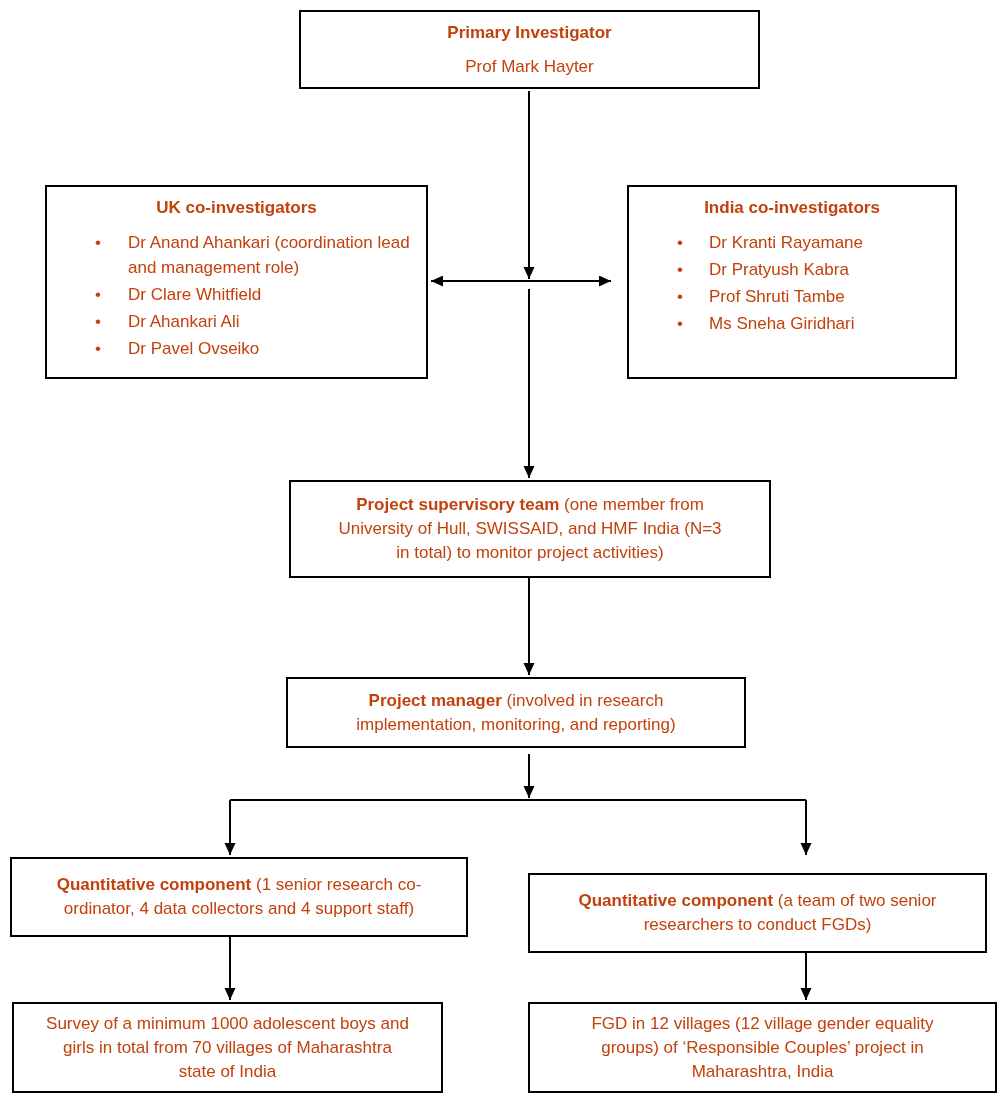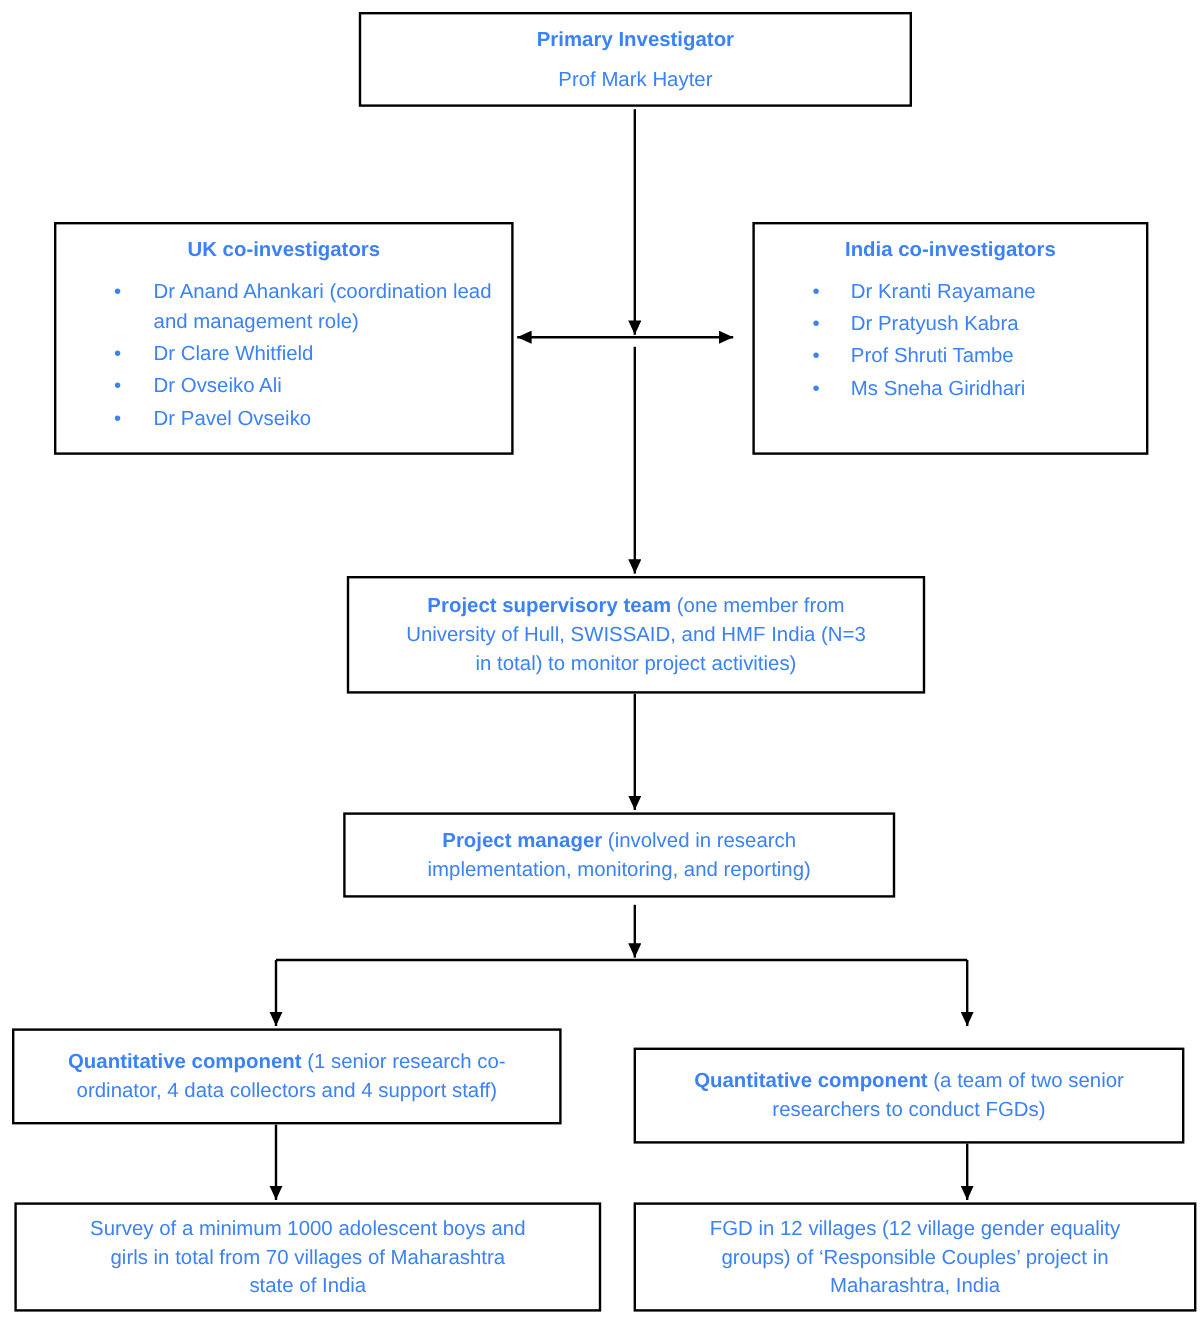--- a/index.html
+++ b/index.html
@@ -2,21 +2,21 @@
 <html><head>
 <meta charset="utf-8">
 <style>
   html, body { margin: 0; padding: 0; background: #ffffff; }
   .canvas {
     position: relative;
     width: 1000px;
     height: 1106px;
     background: #ffffff;
     font-family: "Liberation Sans", sans-serif;
-    color: #3b82f6;
+    color: #c2410c;
     overflow: hidden;
   }
   .connectors {
     position: absolute;
     left: 0; top: 0;
     pointer-events: none;
   }
   .connectors path.conn { stroke: #000000; stroke-width: 2; fill: none; }
   .connectors marker path { fill: #000000; stroke: none; }
   .box {
@@ -36,21 +36,21 @@
   .bold { font-weight: bold; }
   .box-title { font-weight: bold; }
 
   .pi-box    { left: 299px; top: 10px;   width: 461px; height: 79px;  gap: 10px; }
   .uk-box    { left: 45px;  top: 185px;  width: 383px; height: 194px; padding-top: 9px; }
   .india-box { left: 613px; top: 185px;  width: 330px; height: 194px; padding-top: 9px; margin-left: 14px; }
   .sup-box   { left: 289px; top: 480px;  width: 482px; height: 98px; }
   .pm-box    { left: 286px; top: 677px;  width: 460px; height: 71px; }
   .quant-left  { left: 10px;  top: 857px;  width: 458px; height: 80px; }
   .quant-right { left: 528px; top: 857px;  width: 459px; height: 80px; margin-top: 16px; }
-  .survey-box  { left: 12px;  top: 1002px; width: 489px; height: 91px; }
+  .survey-box  { left: 12px;  top: 1002px; width: 431px; height: 91px; }
   .fgd-box     { left: 528px; top: 1002px; width: 469px; height: 91px; }
 
   .member-list {
     list-style: none;
     padding: 0;
     margin: 10px 0 0 48px;
     text-align: left;
   }
   .uk-box .member-list { width: 335px; }
   .india-box .member-list { width: 270px; }
@@ -97,21 +97,21 @@
   <div class="box pi-box flex-center">
     <div class="box-title">Primary Investigator</div>
     <div>Prof Mark Hayter</div>
   </div>
 
   <div class="box uk-box">
     <div class="box-title">UK co-investigators</div>
     <ul class="member-list">
       <li>Dr Anand Ahankari (coordination lead and management role)</li>
       <li>Dr Clare Whitfield</li>
-      <li>Dr Ovseiko Ali</li>
+      <li>Dr Ahankari Ali</li>
       <li>Dr Pavel Ovseiko</li>
     </ul>
   </div>
 
   <div class="box india-box">
     <div class="box-title">India co-investigators</div>
     <ul class="member-list">
       <li>Dr Kranti Rayamane</li>
       <li>Dr Pratyush Kabra</li>
       <li>Prof Shruti Tambe</li>

